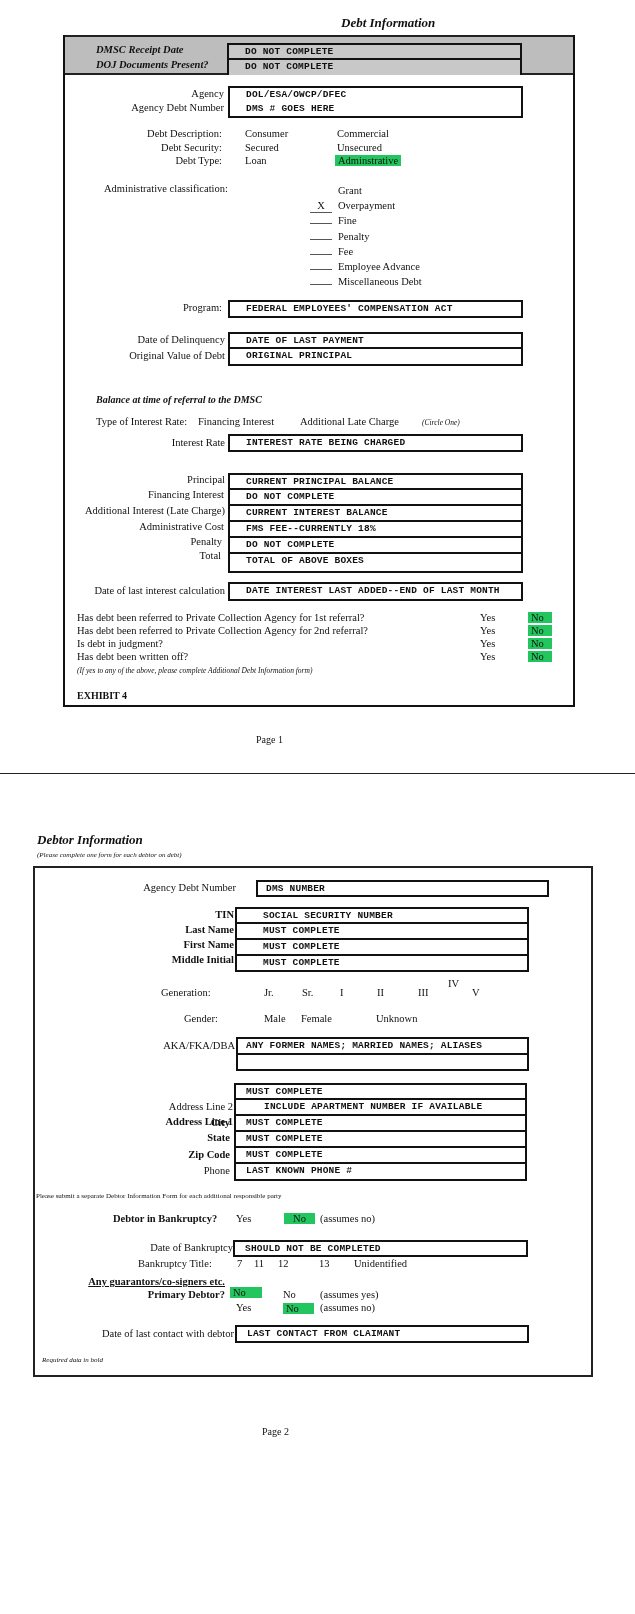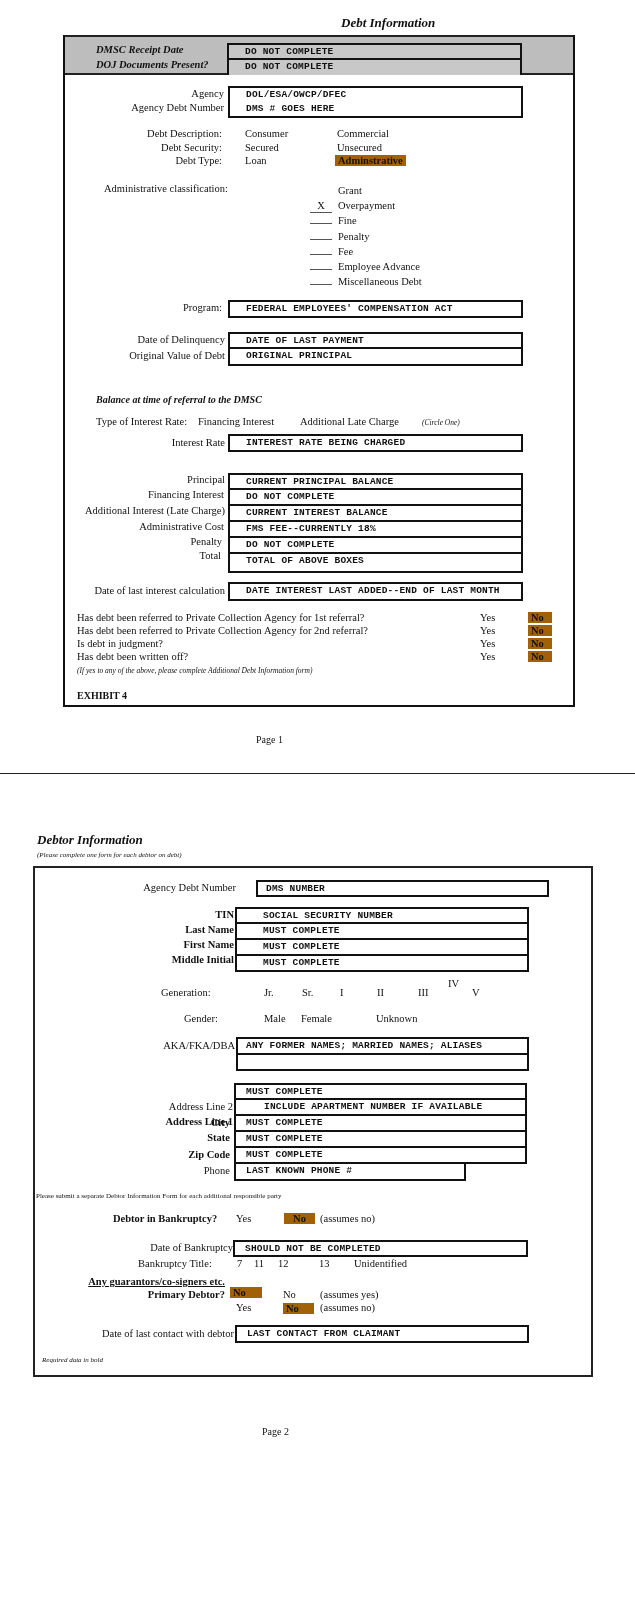--- a/index.html
+++ b/index.html
@@ -5,21 +5,21 @@
   html, body { margin:0; padding:0; background:#fff; }
   body { width:635px; height:1614px; position:relative; overflow:hidden;
          font-family:"Liberation Serif", serif; color:#111; font-size:10.5px; }
   .abs { position:absolute; }
   .mono { font-family:"Liberation Mono", monospace; font-weight:bold; font-size:9.5px; letter-spacing:0.2px; }
   .lbl { position:absolute; text-align:right; white-space:nowrap; }
   .txt { position:absolute; white-space:nowrap; }
   .field { position:absolute; border:2px solid #111; box-sizing:border-box; background:#fff;
            padding-left:16px; line-height:13px; white-space:nowrap; overflow:hidden; }
   .field.stack { border-top-width:0; }
-  .gray-hl { background:#a16207; padding:0 3px;font-weight:bold; }
+  .gray-hl { background:#22c55e; padding:0 3px; }
   .title-italic { font-style:italic; font-weight:bold; }
   .box1 { position:absolute; left:63px; top:35px; width:512px; height:672px; border:2px solid #111; border-top:none; box-sizing:border-box; }
   .shaded { position:absolute; left:63px; top:35px; width:512px; height:40px; background:#bdbdbd;
             border-top:2px solid #222; border-bottom:2px solid #222; box-sizing:border-box; }
   .box2 { position:absolute; left:33px; top:866px; width:560px; height:511px; border:2px solid #222; box-sizing:border-box; }
   .sep { position:absolute; left:0; top:773px; width:635px; height:1px; background:#222; }
   .uline { display:inline-block; width:22px; border-bottom:1px solid #555; text-align:center; line-height:12px; margin-right:6px; }
 </style>
 </head>
 <body>
@@ -151,21 +151,21 @@
 <div class="field mono" style="left:234px; top:1083px; width:293px; height:17px; padding-left:10px;">MUST COMPLETE</div>
 <div class="lbl" style="right:402px; top:1101px;">Address Line 2</div>
 <div class="field mono stack" style="left:234px; top:1100px; width:293px; height:16px; padding-left:28px;">INCLUDE APARTMENT NUMBER IF AVAILABLE</div>
 <div class="lbl" style="right:405px; top:1117px; font-weight:bold;">City</div>
 <div class="field mono stack" style="left:234px; top:1116px; width:293px; height:16px; padding-left:10px;">MUST COMPLETE</div>
 <div class="lbl" style="right:405px; top:1132px; font-weight:bold;">State</div>
 <div class="field mono stack" style="left:234px; top:1132px; width:293px; height:16px; padding-left:10px;">MUST COMPLETE</div>
 <div class="lbl" style="right:405px; top:1149px; font-weight:bold;">Zip Code</div>
 <div class="field mono stack" style="left:234px; top:1148px; width:293px; height:16px; padding-left:10px;">MUST COMPLETE</div>
 <div class="lbl" style="right:405px; top:1165px;">Phone</div>
-<div class="field mono stack" style="left:234px; top:1164px; width:232px; height:17px; padding-left:10px;">LAST KNOWN PHONE #</div>
+<div class="field mono stack" style="left:234px; top:1164px; width:293px; height:17px; padding-left:10px;">LAST KNOWN PHONE #</div>
 
 <div class="txt" style="left:36px; top:1192px; font-size:7px;">Please submit a separate Debtor Information Form for each additional responsible party</div>
 
 <div class="txt" style="left:113px; top:1213px; font-weight:bold;">Debtor in Bankruptcy?</div>
 <div class="txt" style="left:236px; top:1213px;">Yes</div>
 <div class="txt gray-hl" style="left:284px; top:1213px; width:25px; text-align:center;">No</div>
 <div class="txt" style="left:320px; top:1213px;">(assumes no)</div>
 
 <div class="lbl" style="right:402px; top:1242px;">Date of Bankruptcy</div>
 <div class="field mono" style="left:233px; top:1240px; width:295px; height:17px; padding-left:10px;">SHOULD NOT BE COMPLETED</div>

